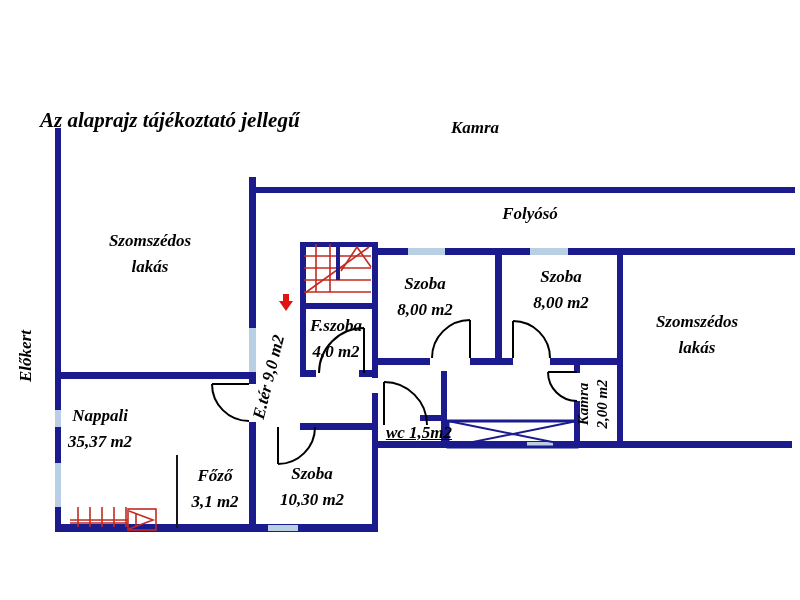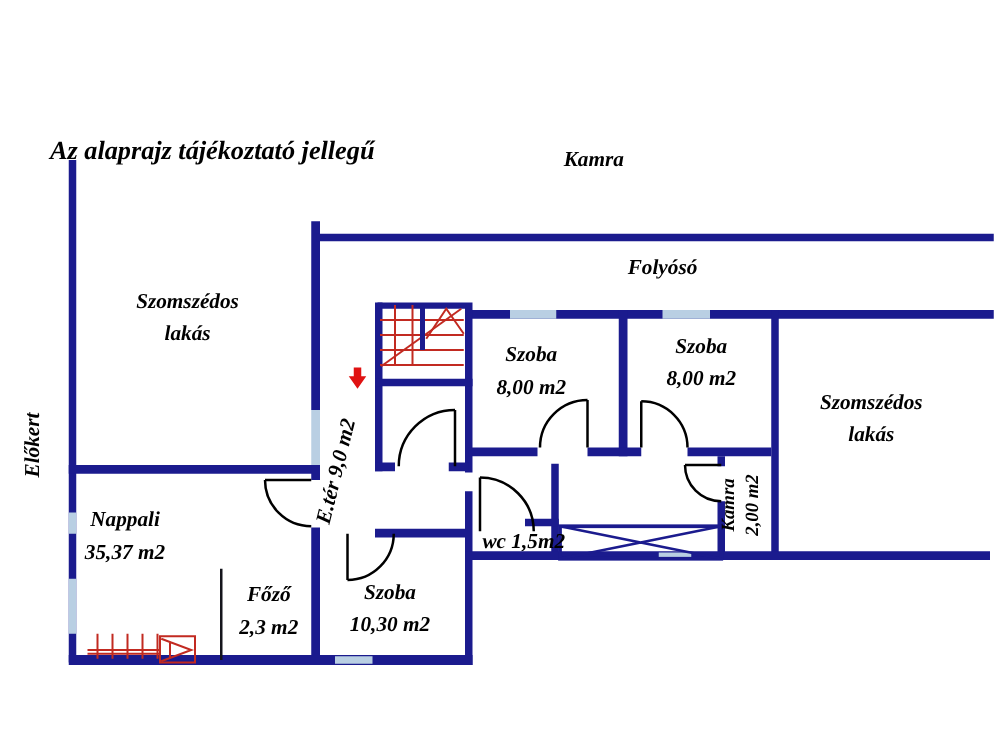--- a/index.html
+++ b/index.html
@@ -159,40 +159,44 @@
     <span class="l2">lakás</span>
   </div>
 
   <div class="lbl" style="left:100px;top:429px;">
     <span>Nappali</span>
     <span class="l2">35,37 m2</span>
   </div>
 
   <div class="lbl" style="left:215px;top:489px;">
     <span>Főző</span>
-    <span class="l2">2,3 m2</span>
+    <span class="l2">3,1 m2</span>
   </div>
 
   <div class="lbl" style="left:312px;top:487px;">
     <span>Szoba</span>
     <span class="l2">10,30 m2</span>
   </div>
 
+  <div class="lbl" style="left:336px;top:339px;">
+    <span>F.szoba</span>
+    <span class="l2">4,0 m2</span>
+  </div>
 
   <div class="lbl" style="left:425px;top:297px;">
     <span>Szoba</span>
     <span class="l2">8,00 m2</span>
   </div>
 
   <div class="lbl" style="left:561px;top:290px;">
     <span>Szoba</span>
     <span class="l2">8,00 m2</span>
   </div>
 
   <div class="lbl rot76" style="left:269px;top:377px;">E.tér 9,0 m2</div>
-  <div class="lbl" style="left:419px;top:433px;">wc 1,5m2</div>
+  <div class="lbl" style="left:419px;top:433px;text-decoration:underline;">wc 1,5m2</div>
 
   <div class="lbl rot90 kamra-lbl" style="left:593px;top:404px;">
     <span>Kamra</span>
     <span class="l2">2,00 m2</span>
   </div>
 
 </div>
 
 </body></html>

